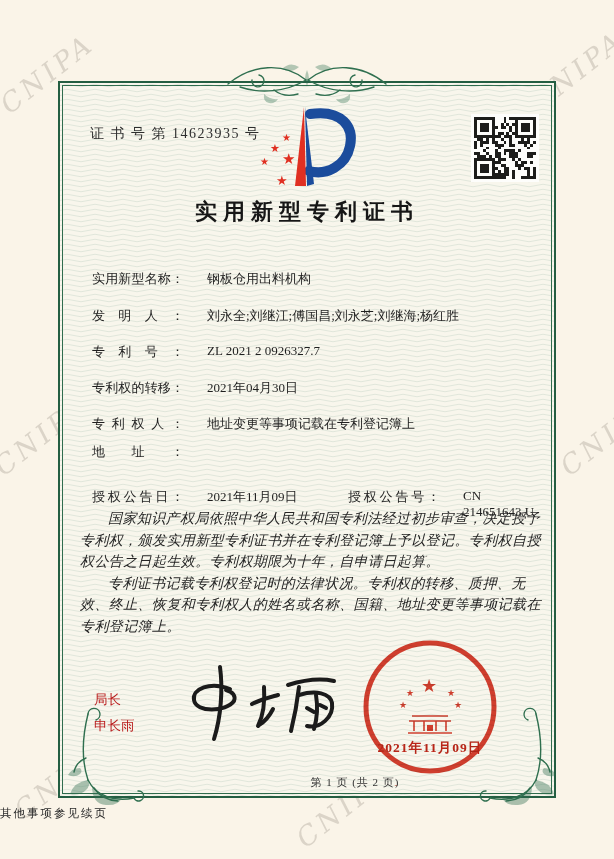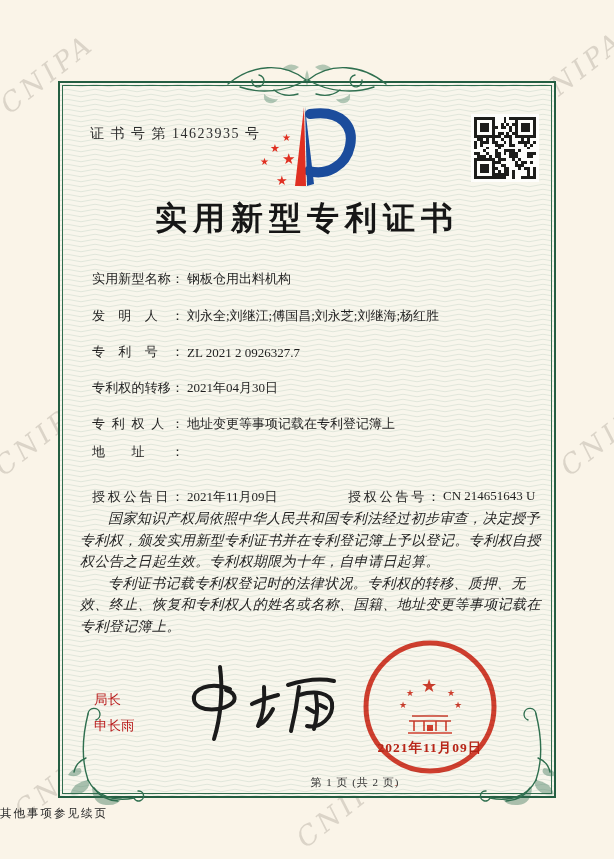--- a/index.html
+++ b/index.html
@@ -21,28 +21,28 @@
     content:"";position:absolute;inset:2px;border:1px solid #2e6b4c;pointer-events:none;
   }
   .waves{position:absolute;inset:0;width:100%;height:100%;pointer-events:none;}
   .cert-number{
     position:absolute;left:30px;top:42px;font-size:14px;letter-spacing:1.5px;color:#2e2e2e;
   }
   .logo{position:absolute;left:188px;top:18px;}
   .qr{position:absolute;left:411px;top:31px;width:62px;height:62px;background:#fdfdfb;padding:3px;}
   .title{
     position:absolute;left:0;top:114px;width:100%;text-align:center;
-    font-size:32px;font-weight:700;letter-spacing:6px;color:#161616;
-  }
-  .field-row{position:absolute;left:32px;font-size:13px;display:flex;align-items:flex-end;}
+    font-size:22px;font-weight:700;letter-spacing:6px;color:#161616;
+  }
+  .field-row{position:absolute;left:32px;font-size:13px;display:flex;align-items:flex-start;}
   .f-label{
     display:inline-block;width:92px;text-align:justify;text-align-last:justify;
     flex:none;color:#1f1f1f;
   }
-  .f-value{margin-left:3px;color:#1f1f1f;}
+  .f-value{margin-left:23px;color:#1f1f1f;}
   .addr-value{width:352px;}
   .grant-right{position:absolute;left:256px;top:0;display:flex;}
   .paragraphs{
     position:absolute;left:20px;top:425px;width:462px;
     font-size:14px;line-height:21.5px;letter-spacing:.4px;color:#242424;font-style:italic;
   }
   .paragraphs p{margin:0;text-indent:2em;}
   .signoff{position:absolute;left:34px;top:604px;font-size:13.5px;line-height:26px;color:#b91c1c;}
   .signature{position:absolute;left:108px;top:576px;}
   .seal{position:absolute;left:294px;top:549px;mix-blend-mode:multiply;}

